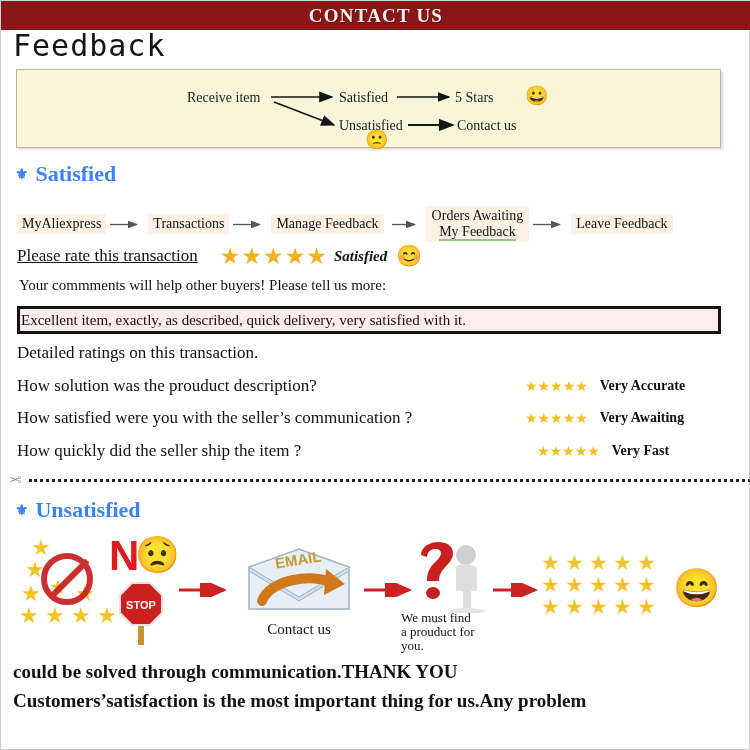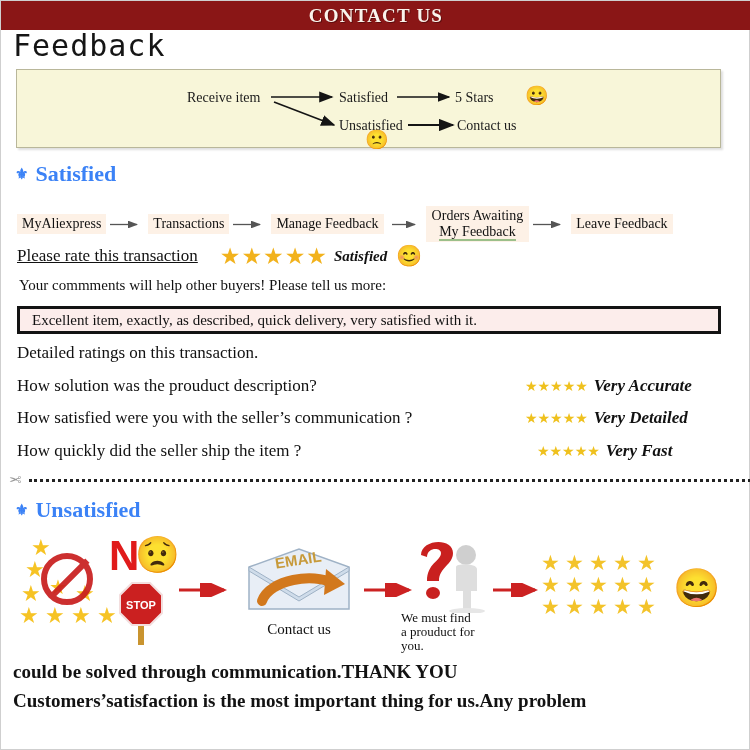--- a/index.html
+++ b/index.html
@@ -95,39 +95,39 @@
   .cmt-prompt{
     position:absolute;left:18px;top:276px;font-size:15px;color:#111;
     font-family:"Liberation Serif", serif;white-space:nowrap;
   }
   .cmt-box{
     position:absolute;left:16px;top:305px;width:704px;height:28px;
     background:#FCEDEB;border:3px solid #131313;box-sizing:border-box;
     display:flex;align-items:center;
   }
   .cmt-text{
-    font-size:15px;color:#111;padding-left:12px;white-space:nowrap;
+    font-size:15px;color:#111;padding-left:1px;white-space:nowrap;
     font-family:"Liberation Serif", serif;
   }
 
   
   .detail-lead{
     position:absolute;left:16px;top:342px;font-size:17px;color:#111;
     font-family:"Liberation Serif", serif;
   }
   .qrow{
     position:absolute;left:16px;width:720px;height:28px;
     display:flex;align-items:center;
   }
   .qrow .q{font-size:17px;color:#111;font-family:"Liberation Serif", serif;white-space:nowrap;}
   .qrow .rr{position:absolute;display:flex;align-items:center;white-space:nowrap;}
   .stars-sm{color:#EFC11E;font-size:14px;letter-spacing:0px;}
   .rlabel{
-    font-family:"Liberation Serif", serif;font-weight:bold;font-style:italic;
-    font-size:17px;color:#111;margin-left:6px;
+    font-family:"Liberation Serif", serif;font-weight:bold;
+    font-size:14px;color:#111;margin-left:12px;
   }
   .q1{top:371px;} .q2{top:403px;} .q3{top:436px;}
 
   
   .divider{
     position:absolute;left:8px;top:470px;width:742px;height:18px;
     display:flex;align-items:center;
   }
   .scissors{font-size:15px;color:#9a9a9a;transform:scaleX(-1);}
   .dots{
@@ -280,21 +280,21 @@
     <span class="rr" style="left:508px;">
       <span class="stars-sm">★★★★★</span>
       <span class="rlabel">Very Accurate</span>
     </span>
   </div>
 
   <div class="qrow q2">
     <span class="q">How satisfied were you with the seller’s communication ?</span>
     <span class="rr" style="left:508px;">
       <span class="stars-sm">★★★★★</span>
-      <span class="rlabel">Very Detailed</span>
+      <span class="rlabel">Very Awaiting</span>
     </span>
   </div>
 
   <div class="qrow q3">
     <span class="q">How quickly did the seller ship the item ?</span>
     <span class="rr" style="left:520px;">
       <span class="stars-sm">★★★★★</span>
       <span class="rlabel">Very Fast</span>
     </span>
   </div>

